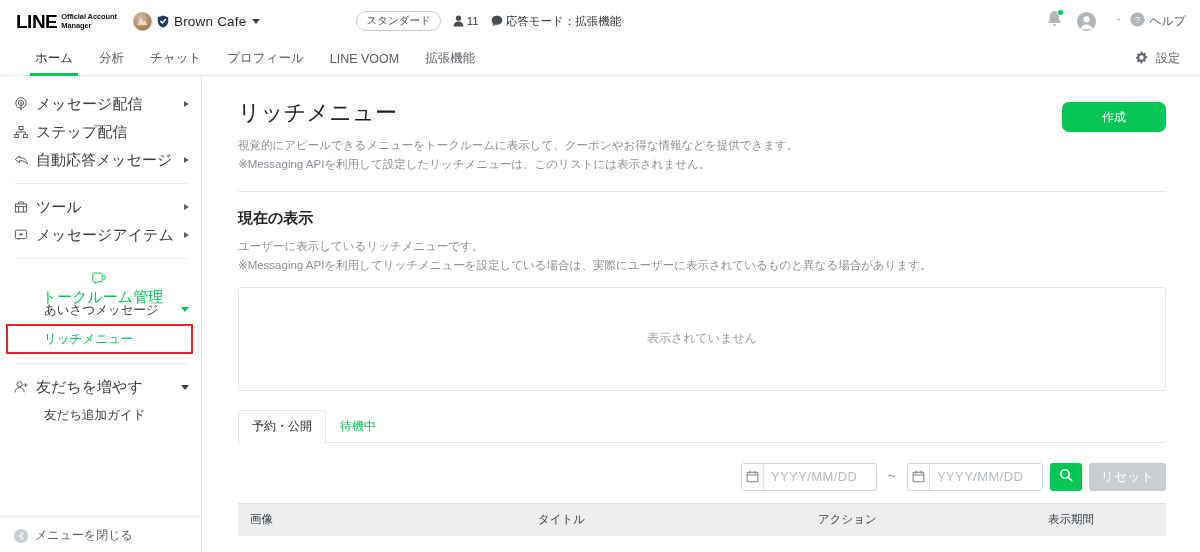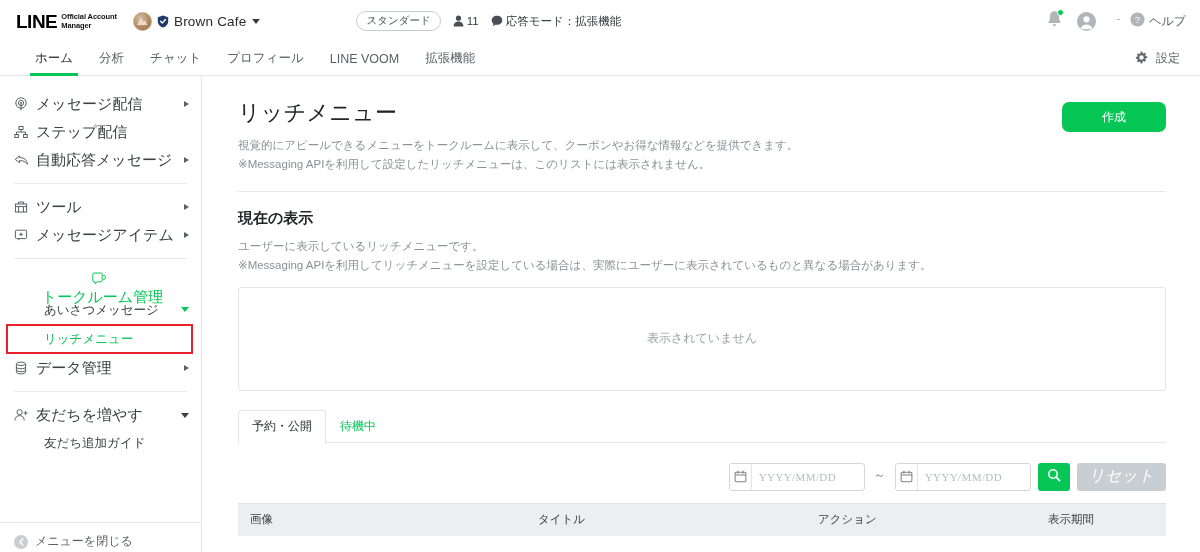--- a/index.html
+++ b/index.html
@@ -132,21 +132,21 @@
     font-size: 12.5px; color: #3c4043; cursor: pointer;
     white-space: nowrap;
   }
   .side-sub.selected {
     color: #06c755;
     border: 2px solid #e8222a;
     margin: 0 8px 0 6px;
     padding-left: 36px;
     height: 30px;
   }
-  .side-bottom { margin-top: auto; border-top: 1px solid #e8eaec; padding: 10px 0 2px; }
+  .side-bottom { margin-top: auto; border-top: 1px solid #e8eaec; padding: 10px 0 8px; }
   .side-close { display: flex; align-items: center; gap: 7px; padding-left: 14px;
     font-size: 12px; color: #5b6066; cursor: pointer; }
   .close-circle {
     width: 14px; height: 14px; border-radius: 50%; background: #c9ced3;
     display: flex; align-items: center; justify-content: center;
   }
 
   
   .main {
     flex: 1; min-width: 0;
@@ -208,35 +208,35 @@
     border: 1px solid #d3d7db; border-radius: 3px;
     height: 28px; width: 136px; background: #fff; overflow: hidden;
   }
   .date-ic {
     width: 27px; height: 100%;
     display: flex; align-items: center; justify-content: center;
     border-right: 1px solid #e3e5e8; background: #fff; cursor: pointer;
   }
   .date-field input {
     border: none; outline: none; height: 100%; width: 100%;
-    font-size: 11px; color: #44484c; padding: 0 7px;
-    font-family: Liberation Serif, serif; background: transparent;
+    font-size: 13px; color: #44484c; padding: 0 7px;
+    font-family: Liberation Sans, sans-serif; background: transparent;
     letter-spacing: 0.4px;
   }
   .date-field input::placeholder { color: #b7bcc1; }
   .tilde { font-size: 12px; color: #7c8187; padding: 0 2px 2px; }
   .btn-search {
     width: 32px; height: 28px; background: #06c755;
     border: none; border-radius: 3px; cursor: pointer;
     display: flex; align-items: center; justify-content: center;
   }
   .btn-reset {
     height: 28px; min-width: 62px; padding: 0 12px;
     background: #c9ced3; color: #fff; border: none; border-radius: 3px;
-    font-size: 16px; cursor: pointer; font-family: inherit; font-style: italic;
+    font-size: 13px; cursor: pointer; font-family: inherit;
   }
 
   
   .tbl { margin-top: 12px; width: 100%; }
   .tbl-head {
     display: flex; align-items: center;
     background: #eceef0; height: 33px;
     font-size: 11.5px; color: #3c4043;
     border-top: 1px solid #e0e2e5;
   }
@@ -449,32 +449,20 @@
         </div>
 
         <div class="side-sub">
           <span>あいさつメッセージ</span>
         </div>
 
         <div class="side-sub selected">
           <span>リッチメニュー</span>
         </div>
 
-        <div class="side-item">
-          <span class="si-ic">
-            <svg width="14" height="14" viewBox="0 0 14 14" aria-hidden="true">
-              <ellipse cx="7" cy="2.8" rx="4.6" ry="1.7" fill="none" stroke="#5b6066" stroke-width="1"></ellipse>
-              <path d="M2.4 2.8 V11.2 C2.4 12.1 4.5 12.9 7 12.9 C9.5 12.9 11.6 12.1 11.6 11.2 V2.8" fill="none" stroke="#5b6066" stroke-width="1"></path>
-              <path d="M2.4 6.1 C2.4 7 4.5 7.8 7 7.8 C9.5 7.8 11.6 7 11.6 6.1" fill="none" stroke="#5b6066" stroke-width="1"></path>
-              <path d="M2.4 9 C2.4 9.9 4.5 10.7 7 10.7 C9.5 10.7 11.6 9.9 11.6 9" fill="none" stroke="#5b6066" stroke-width="1"></path>
-            </svg>
-          </span>
-          <span class="si-label">データ管理</span>
-          <span class="arrow-r"></span>
-        </div>
       </div>
 
       <div class="side-div"></div>
 
       <div class="side-group">
         <div class="side-item">
           <span class="si-ic">
             <svg width="15" height="14" viewBox="0 0 15 14" aria-hidden="true">
               <circle cx="5.6" cy="4.2" r="2.6" fill="none" stroke="#5b6066" stroke-width="1"></circle>
               <path d="M1 12.4 C1 9.3 3 7.6 5.6 7.6 C8.2 7.6 10.2 9.3 10.2 12.4" fill="none" stroke="#5b6066" stroke-width="1"></path>

